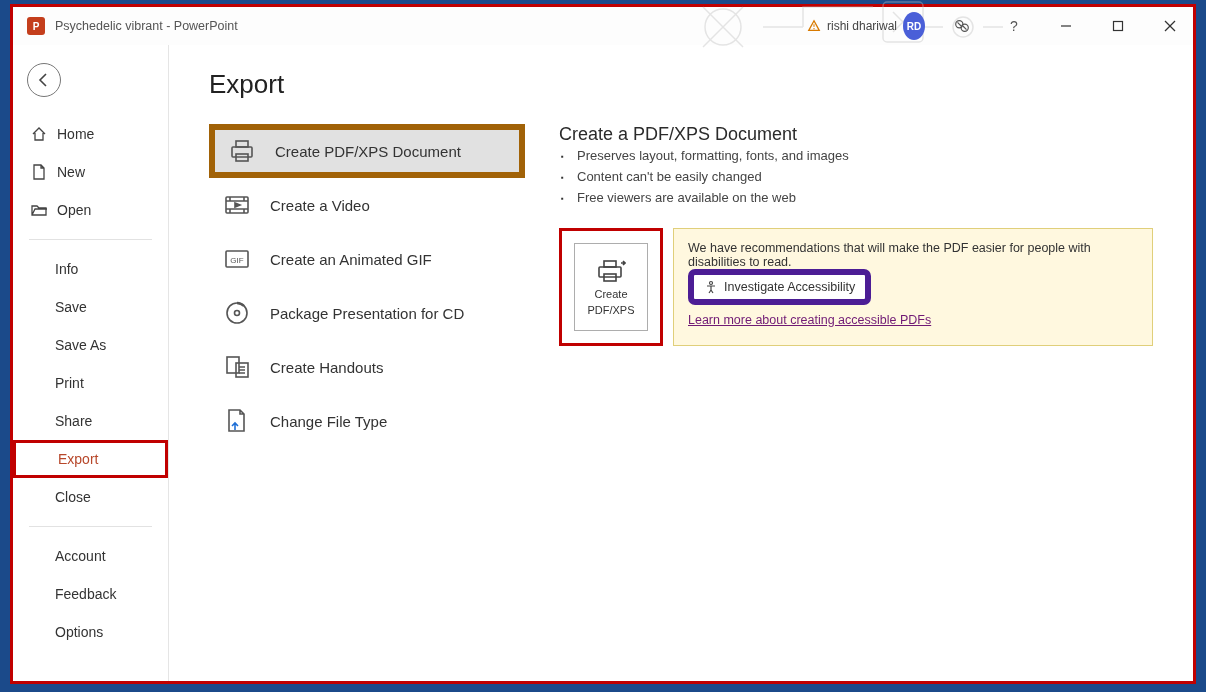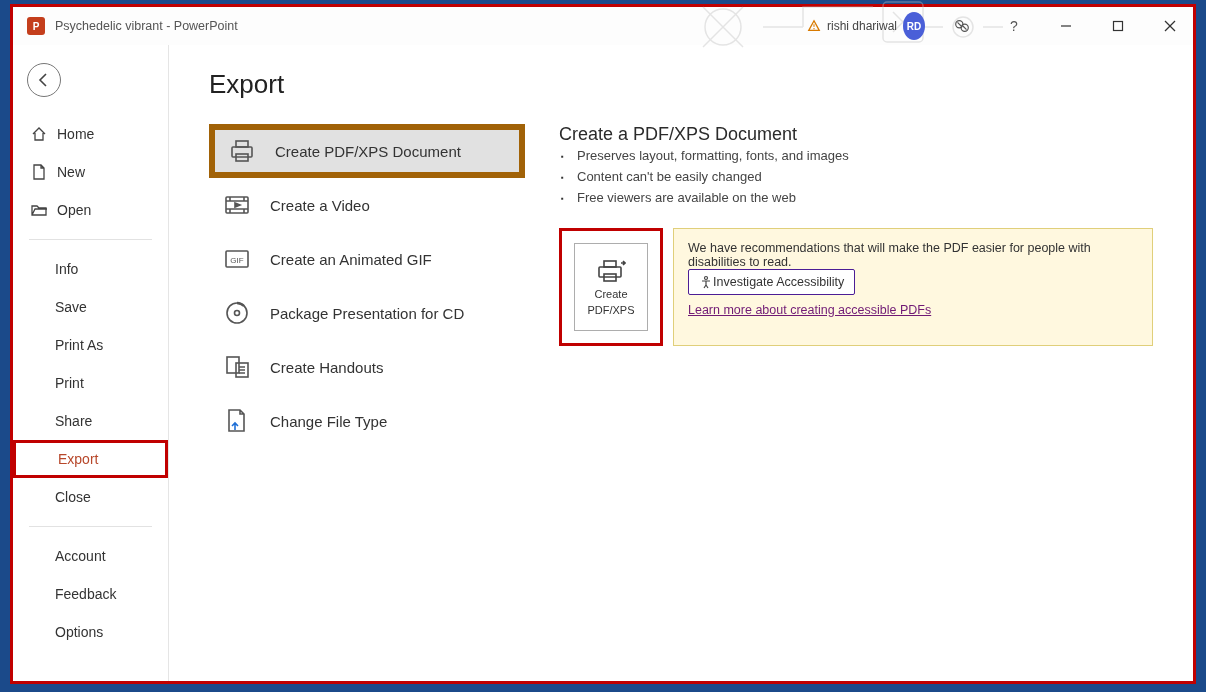--- a/index.html
+++ b/index.html
@@ -40,21 +40,21 @@
   .section-title { font-size: 18px; color: #2b2b2b; margin-bottom: 0; }
   .bullets { list-style: none; margin-left: 18px; margin-bottom: 20px;}
   .bullets li { font-size: 13px; color: #444; padding: 3px 0; position: relative; }
   .bullets li::before { content: "▪"; position: absolute; left: -16px; font-size: 8px; top: 7px; color: #333;}
   .action-row { display: flex; align-items: stretch; gap: 10px; }
   .big-btn-wrap { border: 3px solid #c00000; padding: 12px; }
   .big-btn { width: 74px; height: 88px; border: 1px solid #adadad; background: #fff; display: flex; flex-direction: column; align-items: center; justify-content: center; font-size: 11px; text-align: center; color: #333; gap:4px;}
   .big-btn .icon { font-size: 26px; }
   .info-panel { flex: 1; background: #fff8df; border: 1px solid #e0cf7a; padding: 12px 14px; font-size: 12.5px; color: #333;}
   .info-panel .rec-text { }
-  .inv-btn { display: inline-flex; align-items: center; border: 1px solid #4c1d95; background: #fff; padding: 5px 10px; font-size: 12.5px; border-radius: 2px; color: #333; margin-bottom: 8px;}
+  .inv-btn { display: inline-flex; align-items: center; gap: 6px; border: 6px solid #4c1d95; background: #fff; padding: 5px 10px; font-size: 12.5px; border-radius: 7px; color: #333; margin-bottom: 8px;}
   .learn-link { color: #701a75; text-decoration: underline; font-size: 12.5px; }
 
   svg { display: block; }
 </style>
 </head>
 <body>
 
 <div class="outer-frame">
 <div class="window">
 
@@ -152,21 +152,21 @@
 
       <div class="nav-sep"></div>
 
       <div class="nav-item sub">
             <span>Info</span>
           </div>
       <div class="nav-item sub">
             <span>Save</span>
           </div>
       <div class="nav-item sub">
-            <span>Print As</span>
+            <span>Save As</span>
           </div>
       <div class="nav-item sub">
             <span>Print</span>
           </div>
       <div class="nav-item sub">
             <span>Share</span>
           </div>
       <div class="nav-item sub active highlight-box">
             <span>Export</span>
           </div>

